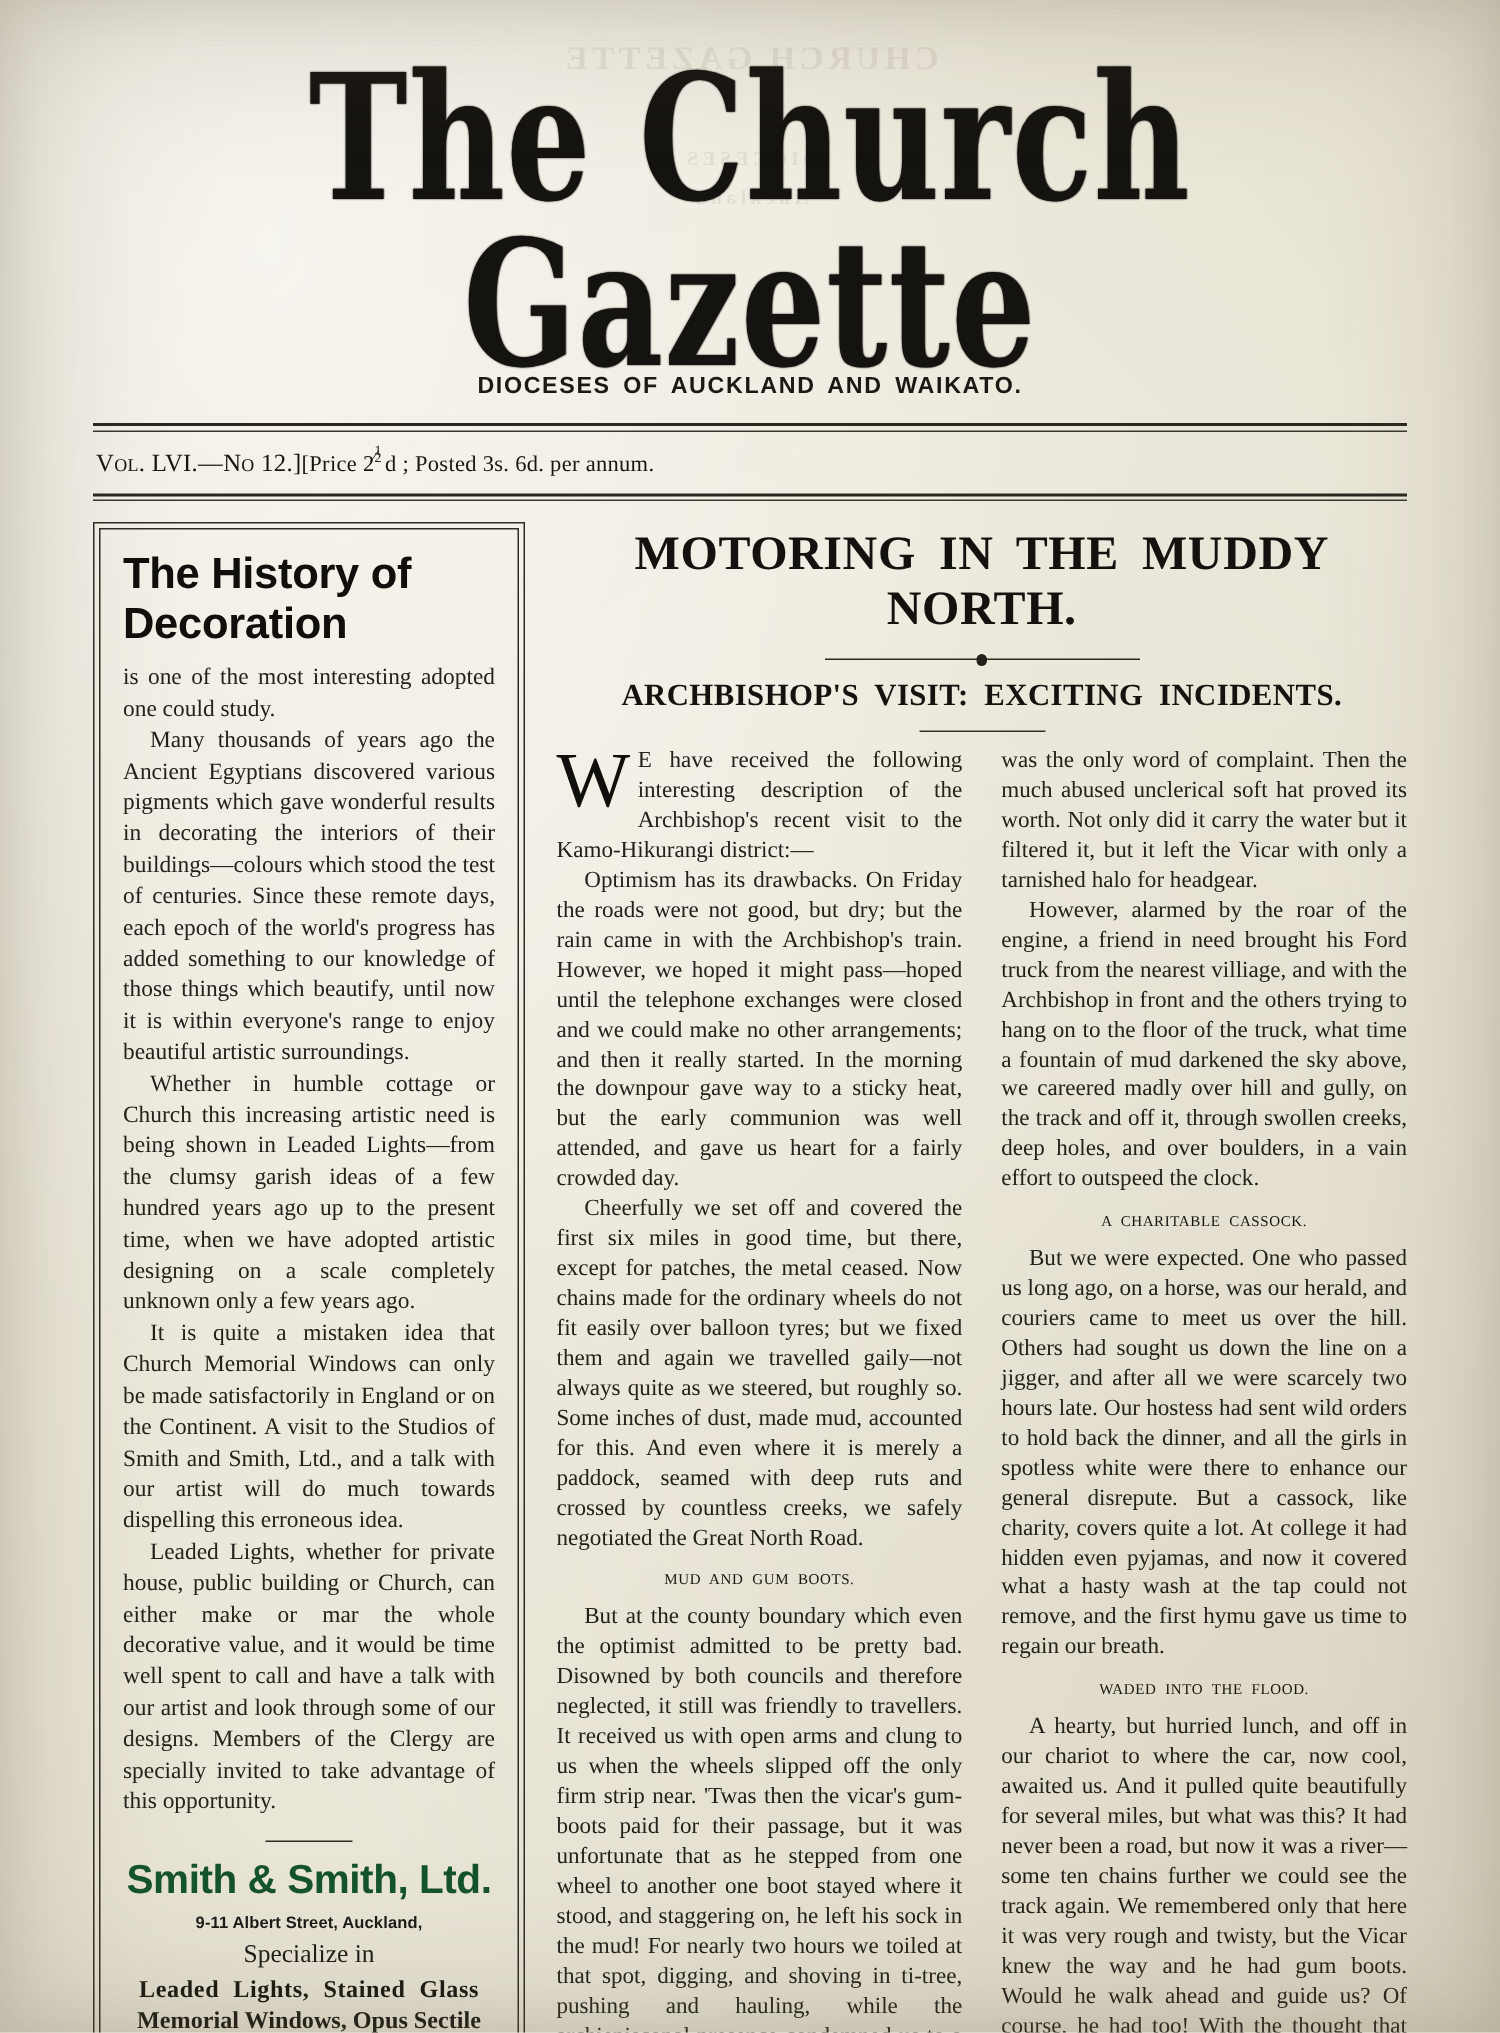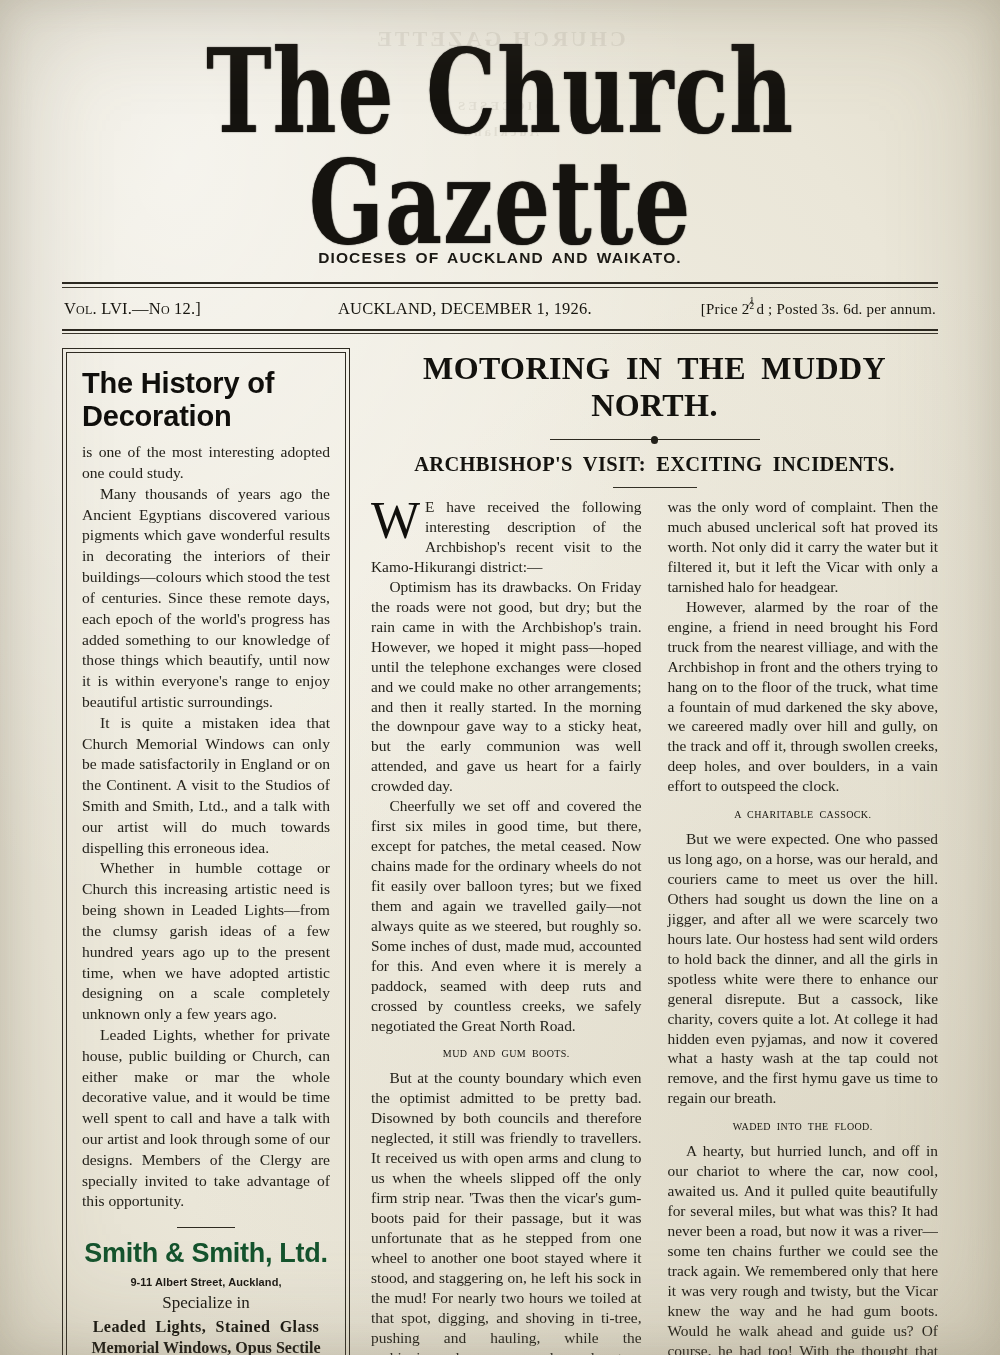--- a/index.html
+++ b/index.html
@@ -266,37 +266,36 @@
 </div>
 
 <div class="page">
 
   <div class="masthead">
     <div class="masthead-title">The Church Gazette</div>
     <div class="masthead-sub">DIOCESES  OF  AUCKLAND  AND  WAIKATO.</div>
     <div class="rule-double"></div>
     <div class="volline">
       <div class="vl-left smallcaps">Vol. LVI.—No 12.]</div>
-      <div class="vl-mid smallcaps">AUCKLAND, DECEMBER 1, 1926.</div>
       <div class="vl-right"><span>[Price 2</span><span class="frac"><span class="n">1</span><span class="s">⁄</span><span class="d">2</span></span><span>d ; Posted 3s. 6d. per annum.</span></div>
     </div>
     <div class="rule-double-b"></div>
   </div>
 
   <div class="content">
 
     <div class="sidebar">
       <div class="adbox">
         <div class="adbox-inner">
           <div class="ad-title">The History of Decoration</div>
           <div class="ad-body">
             <p>is one of the most interesting adopted one could study.</p>
             <p>Many thousands of years ago the Ancient Egyptians discovered various pigments which gave wonderful results in decorating the interiors of their buildings—colours which stood the test of centuries. Since these remote days, each epoch of the world's progress has added something to our knowledge of those things which beautify, until now it is within everyone's range to enjoy beautiful artistic surroundings.</p>
+            <p>Whether in humble cottage or Church this increasing artistic need is being shown in Leaded Lights—from the clumsy garish ideas of a few hundred years ago up to the present time, when we have adopted artistic designing on a scale completely unknown only a few years ago.</p>
             <p>It is quite a mistaken idea that Church Memorial Windows can only be made satisfactorily in England or on the Continent. A visit to the Studios of Smith and Smith, Ltd., and a talk with our artist will do much towards dispelling this erroneous idea.</p>
-            <p>Whether in humble cottage or Church this increasing artistic need is being shown in Leaded Lights—from the clumsy garish ideas of a few hundred years ago up to the present time, when we have adopted artistic designing on a scale completely unknown only a few years ago.</p>
             <p>Leaded Lights, whether for private house, public building or Church, can either make or mar the whole decorative value, and it would be time well spent to call and have a talk with our artist and look through some of our designs. Members of the Clergy are specially invited to take advantage of this opportunity.</p>
           </div>
           <div class="ad-sep"></div>
           <div class="ad-company">Smith &amp; Smith, Ltd.</div>
           <div class="ad-addr">9-11 Albert Street, Auckland,</div>
           <div class="ad-spec">Specialize in</div>
           <div class="ad-list">
             <span class="spread">Leaded   Lights,   Stained   Glass</span>
             <span>Memorial Windows, Opus Sectile</span>
 

